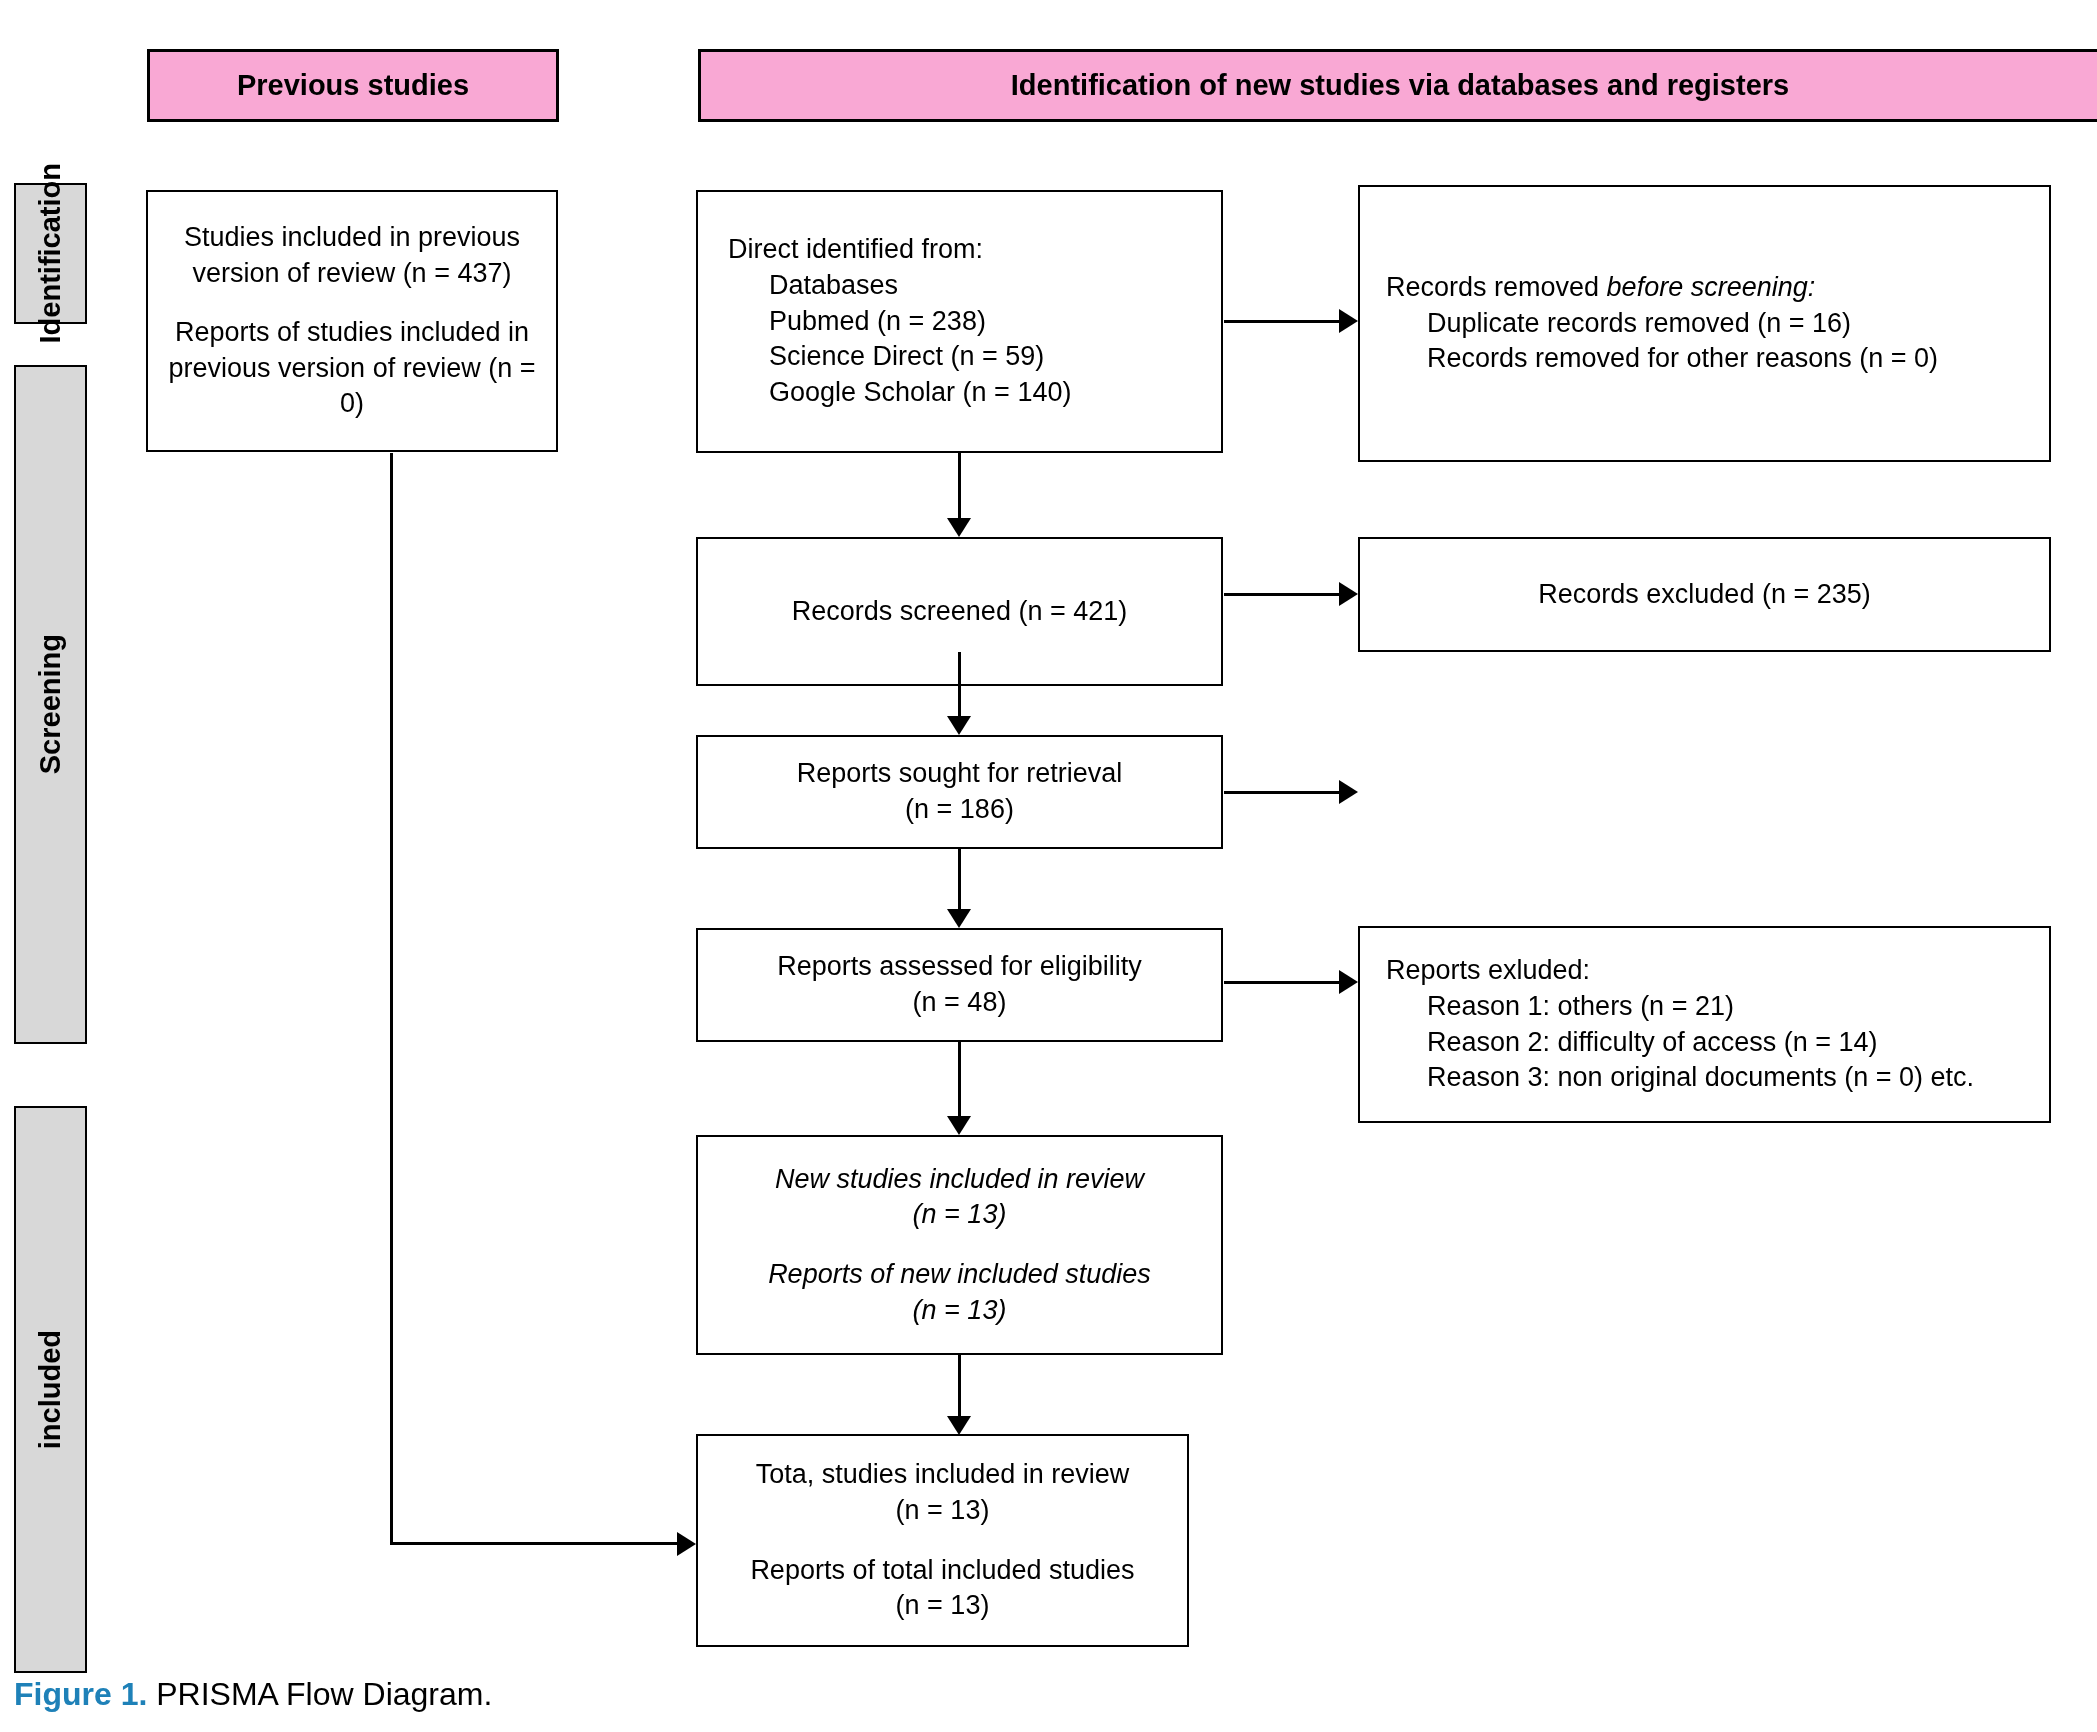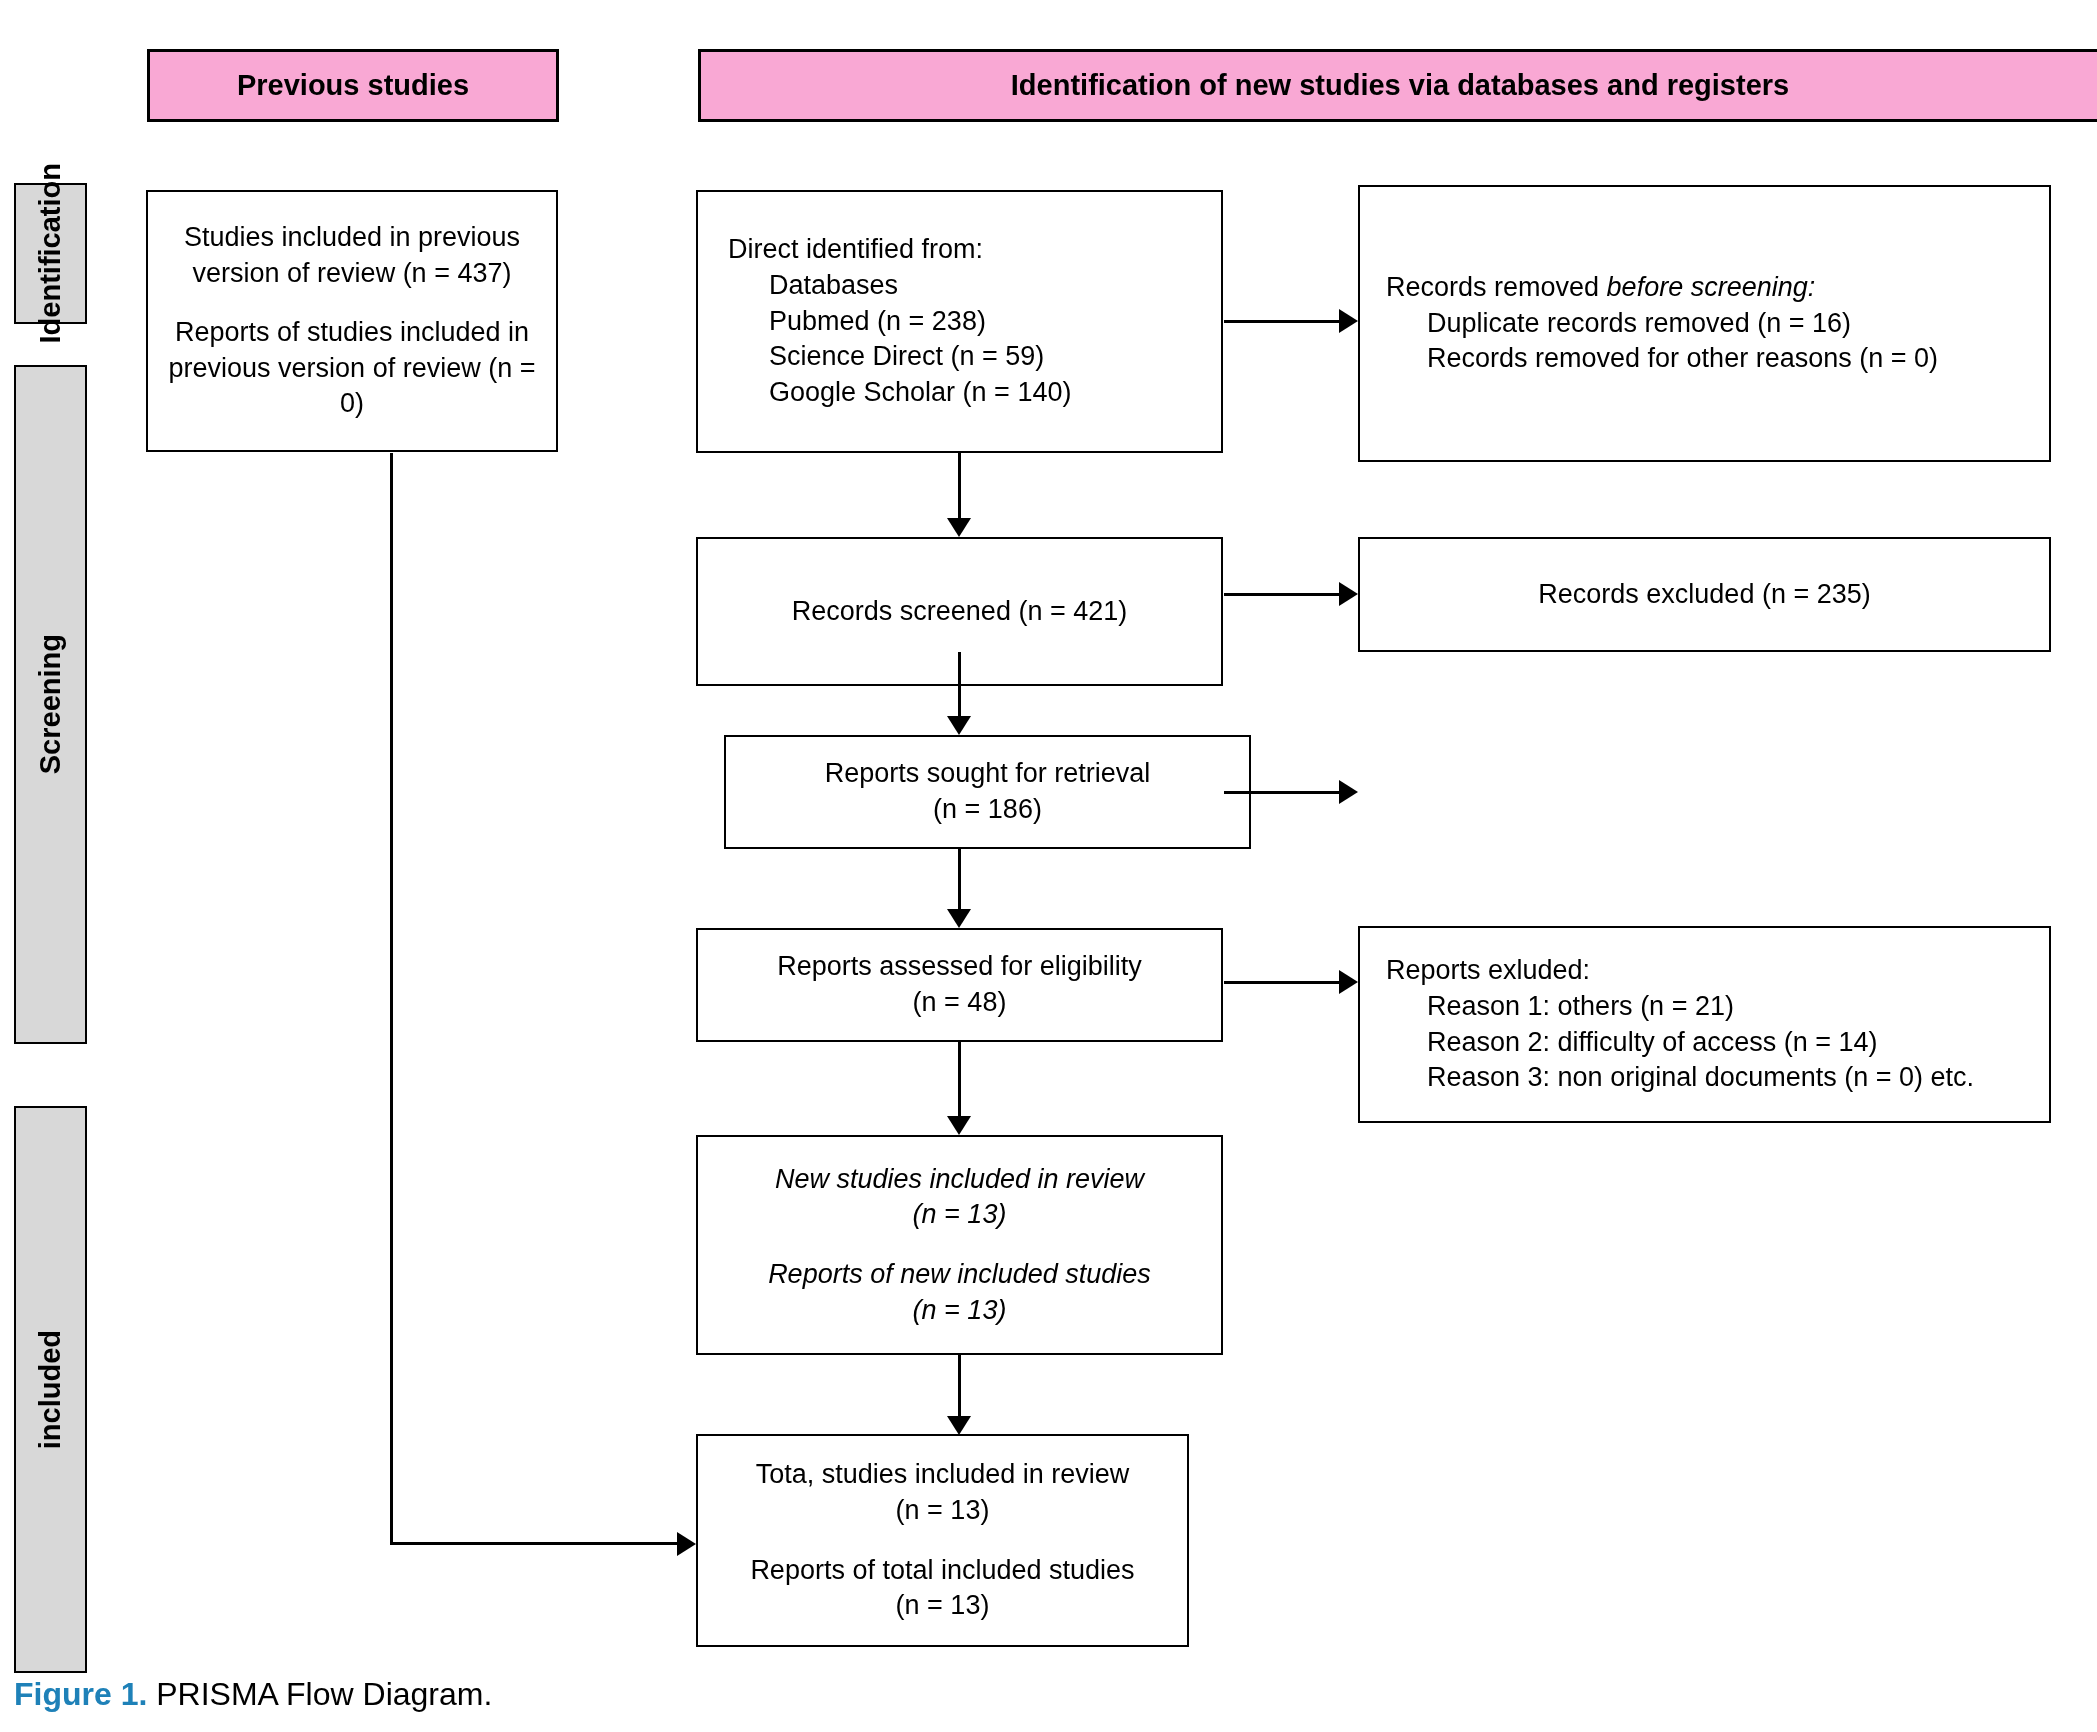--- a/index.html
+++ b/index.html
@@ -100,21 +100,21 @@
     <div class="indent">Databases</div>
     <div class="indent">Pubmed (n = 238)</div>
     <div class="indent">Science Direct (n = 59)</div>
     <div class="indent">Google Scholar (n = 140)</div>
   </div>
 
   <div class="box center-text" style="left:696px;top:537px;width:527px;height:149px;">
     <div>Records screened (n = 421)</div>
   </div>
 
-  <div class="box center-text" style="left:696px;top:735px;width:527px;height:114px;margin-left:28px;">
+  <div class="box center-text" style="left:696px;top:735px;width:527px;height:114px;">
     <div>Reports sought for retrieval</div>
     <div>(n = 186)</div>
   </div>
 
   <div class="box center-text" style="left:696px;top:928px;width:527px;height:114px;">
     <div>Reports assessed for eligibility</div>
     <div>(n = 48)</div>
   </div>
 
   <div class="box center-text" style="left:696px;top:1135px;width:527px;height:220px;font-style:italic;">

